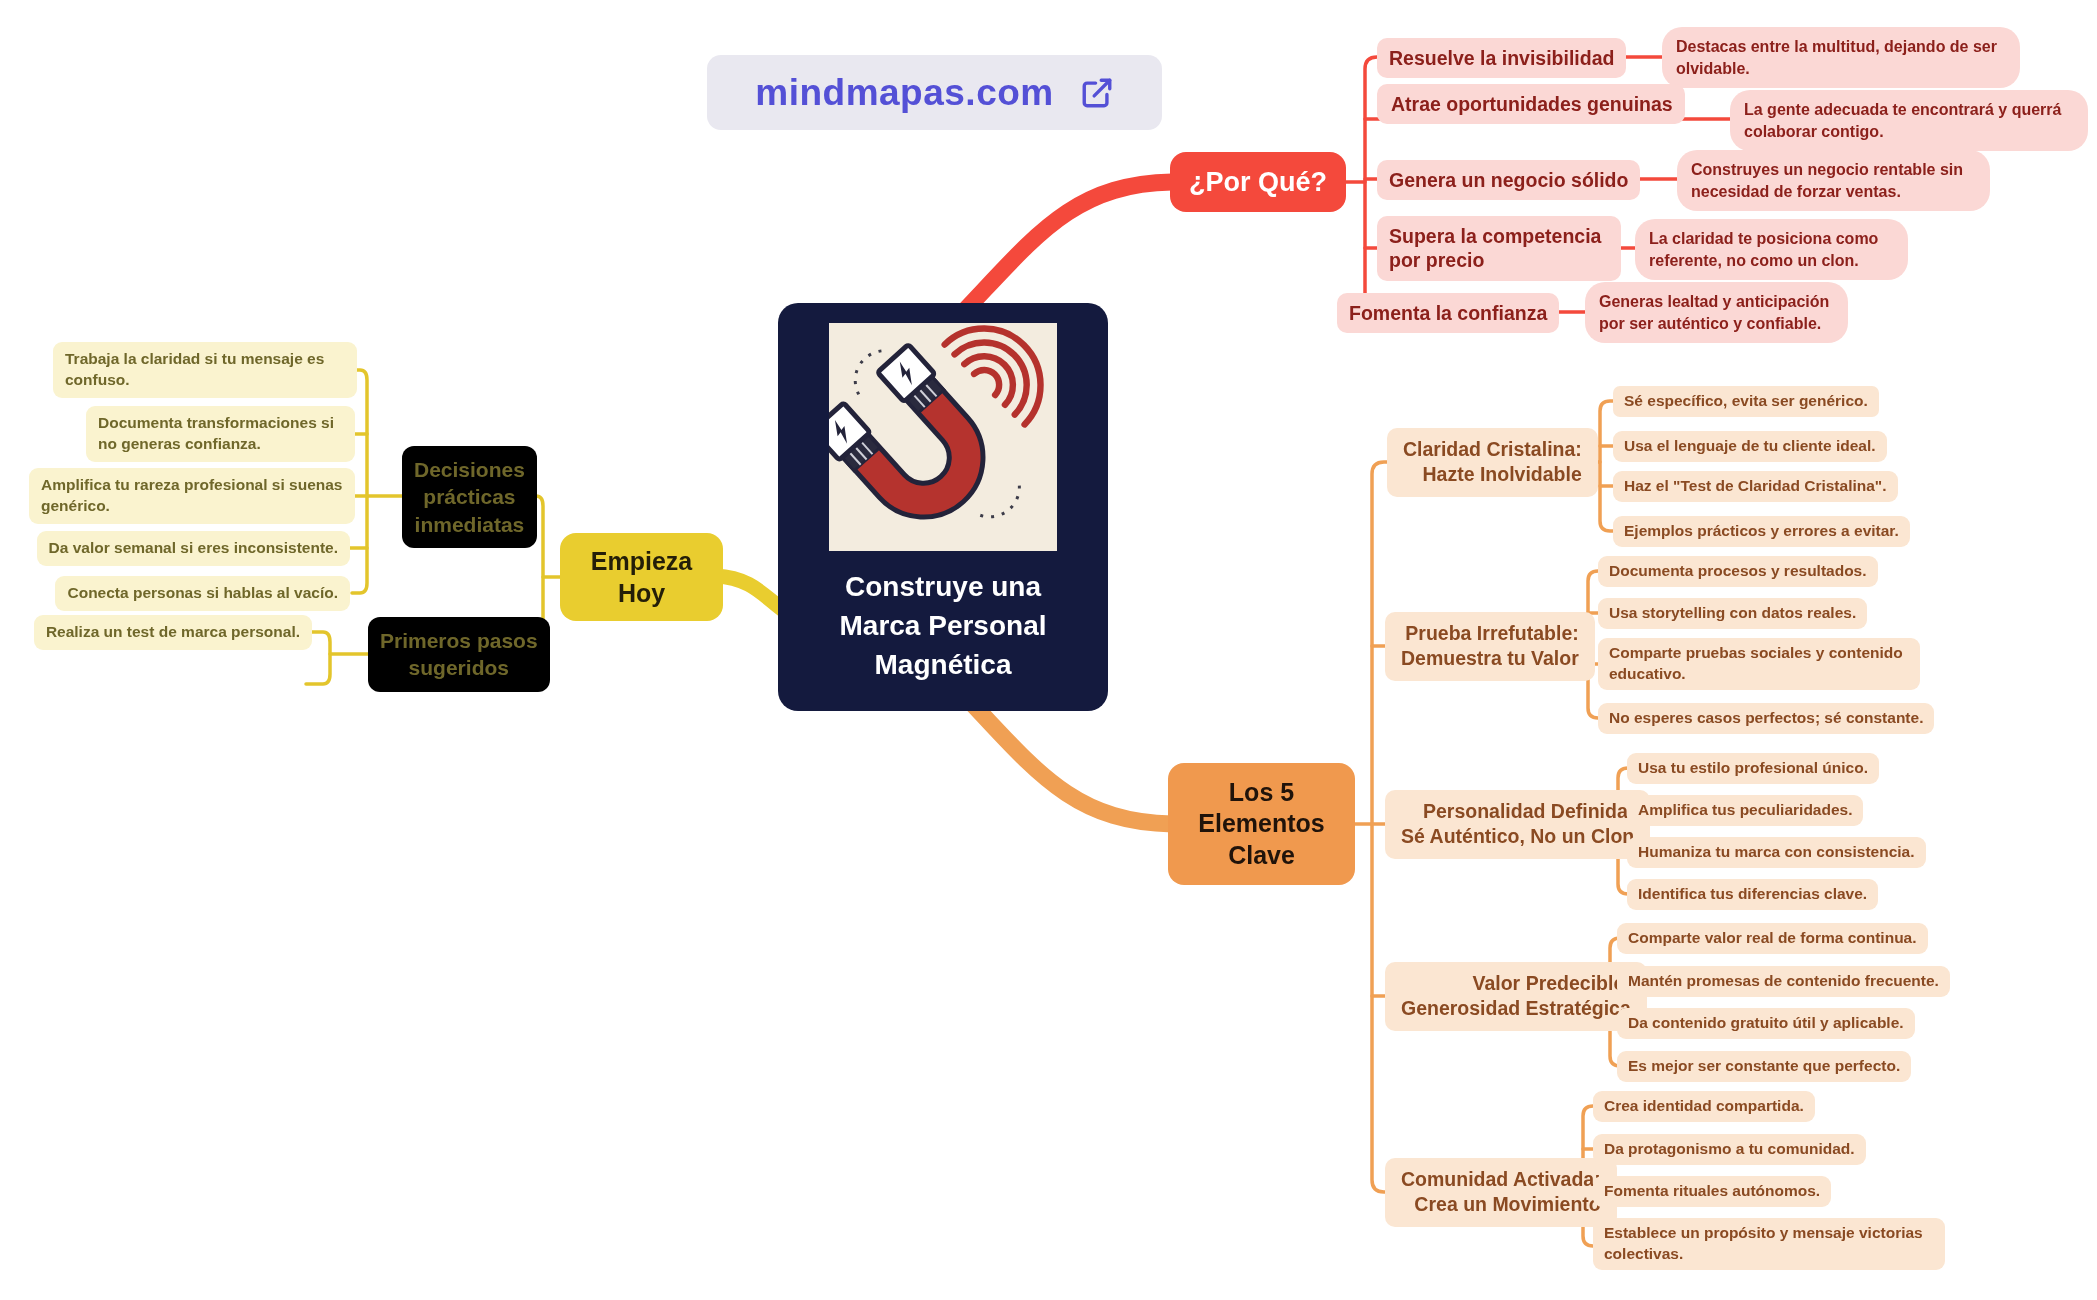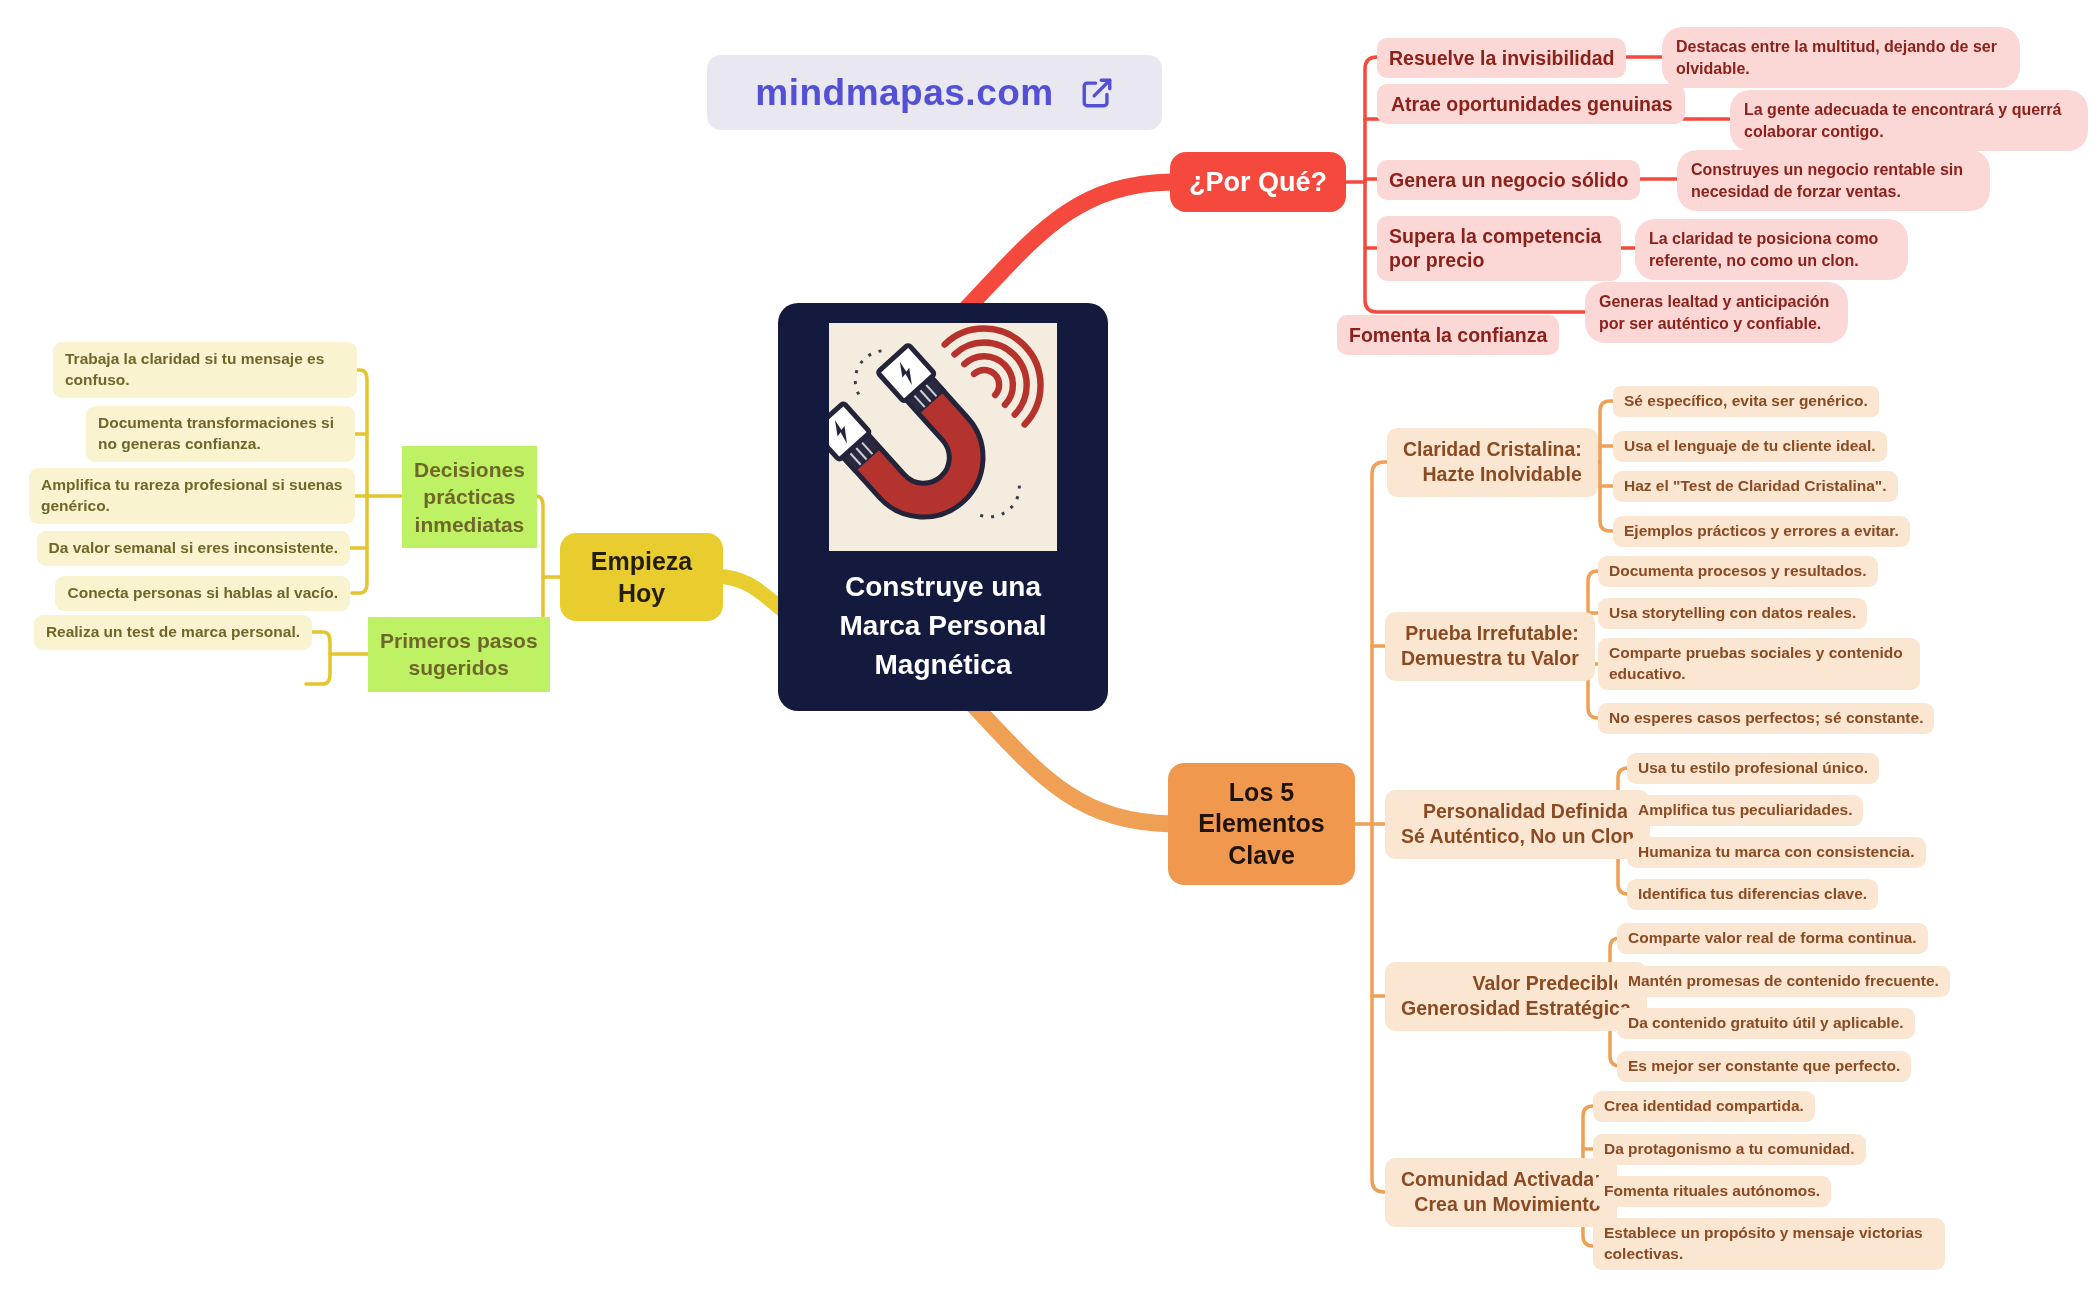--- a/index.html
+++ b/index.html
@@ -24,21 +24,21 @@
   .why{left:1170px;top:152px;width:176px;height:60px;background:#f4493c;color:#ffffff;font-size:27px;}
   .elements{left:1168px;top:763px;width:187px;height:122px;background:#f0994e;color:#20130a;
             font-size:25px;line-height:1.25;white-space:pre-line;}
   .start{left:560px;top:533px;width:163px;height:88px;background:#e9cd2f;color:#241e08;
          font-size:25px;line-height:1.3;white-space:pre-line;}
 
   
   .pitem{background:#fbd8d5;color:#8c201b;font-size:19.5px;line-height:1.25;padding:8px 12px;
          border-radius:10px;white-space:nowrap;}
   .p0{left:1377px;top:38px;}  .p1{left:1377px;top:84px;padding-left:14px;} .p2{left:1377px;top:160px;}
-  .p3{left:1377px;top:216px;white-space:normal;width:220px;} .p4{left:1337px;top:293px;margin-top:22px;}
+  .p3{left:1377px;top:216px;white-space:normal;width:220px;} .p4{left:1337px;top:293px;}
   .pdesc{background:#fbd8d5;color:#8c201b;font-size:16px;line-height:1.35;padding:9px 14px;border-radius:20px;}
   .d0{left:1662px;top:27px;width:330px;} .d1{left:1730px;top:90px;width:330px;}
   .d2{left:1677px;top:150px;width:285px;} .d3{left:1635px;top:219px;width:245px;}
   .d4{left:1585px;top:282px;width:235px;}
 
   
   .sec{background:#fbe6d2;color:#8a4a22;font-size:19.5px;line-height:1.3;padding:9px 16px;
        border-radius:10px;text-align:right;white-space:pre-line;}
   .s0{left:1387px;top:428px;} .s1{left:1385px;top:612px;} .s2{left:1385px;top:790px;}
   .s3{left:1385px;top:962px;} .s4{left:1385px;top:1158px;}
@@ -46,22 +46,22 @@
          border-radius:9px;white-space:nowrap;}
   .s0i0{left:1613px;top:386px;border-radius:7px;} .s0i1{left:1613px;top:431px;} .s0i2{left:1613px;top:471px;} .s0i3{left:1613px;top:516px;}
   .s1i0{left:1598px;top:556px;} .s1i1{left:1598px;top:598px;}
   .s1i2{left:1598px;top:638px;white-space:normal;width:300px;} .s1i3{left:1598px;top:703px;}
   .s2i0{left:1627px;top:753px;} .s2i1{left:1627px;top:795px;} .s2i2{left:1627px;top:837px;} .s2i3{left:1627px;top:879px;}
   .s3i0{left:1617px;top:923px;} .s3i1{left:1617px;top:966px;} .s3i2{left:1617px;top:1008px;} .s3i3{left:1617px;top:1051px;}
   .s4i0{left:1593px;top:1091px;} .s4i1{left:1593px;top:1134px;} .s4i2{left:1593px;top:1176px;}
   .s4i3{left:1593px;top:1218px;white-space:normal;width:330px;}
 
   
-  .group{background:#bef264;color:#6f672a;font-size:21px;line-height:1.3;padding:10px 12px;
-         border-radius:0;text-align:center;white-space:pre-line;}
+  .group{background:#000000;color:#6f672a;font-size:21px;line-height:1.3;padding:10px 12px;
+         border-radius:12px;text-align:center;white-space:pre-line;}
   .g0{left:402px;top:446px;} .g1{left:368px;top:617px;}
   .yitem{background:#faf3cf;color:#6f672a;font-size:15.5px;line-height:1.35;padding:7px 12px;
          border-radius:9px;white-space:nowrap;}
   .y0{right:1740px;top:342px;white-space:normal;width:280px;}
   .y1{right:1742px;top:406px;white-space:normal;width:245px;}
   .y2{right:1742px;top:468px;white-space:normal;width:302px;}
   .y3{right:1747px;top:531px;} .y4{right:1747px;top:576px;} .y5{right:1785px;top:615px;}
   .y6{right:1794px;top:656px;white-space:normal;width:265px;}
 </style>
 </head>

